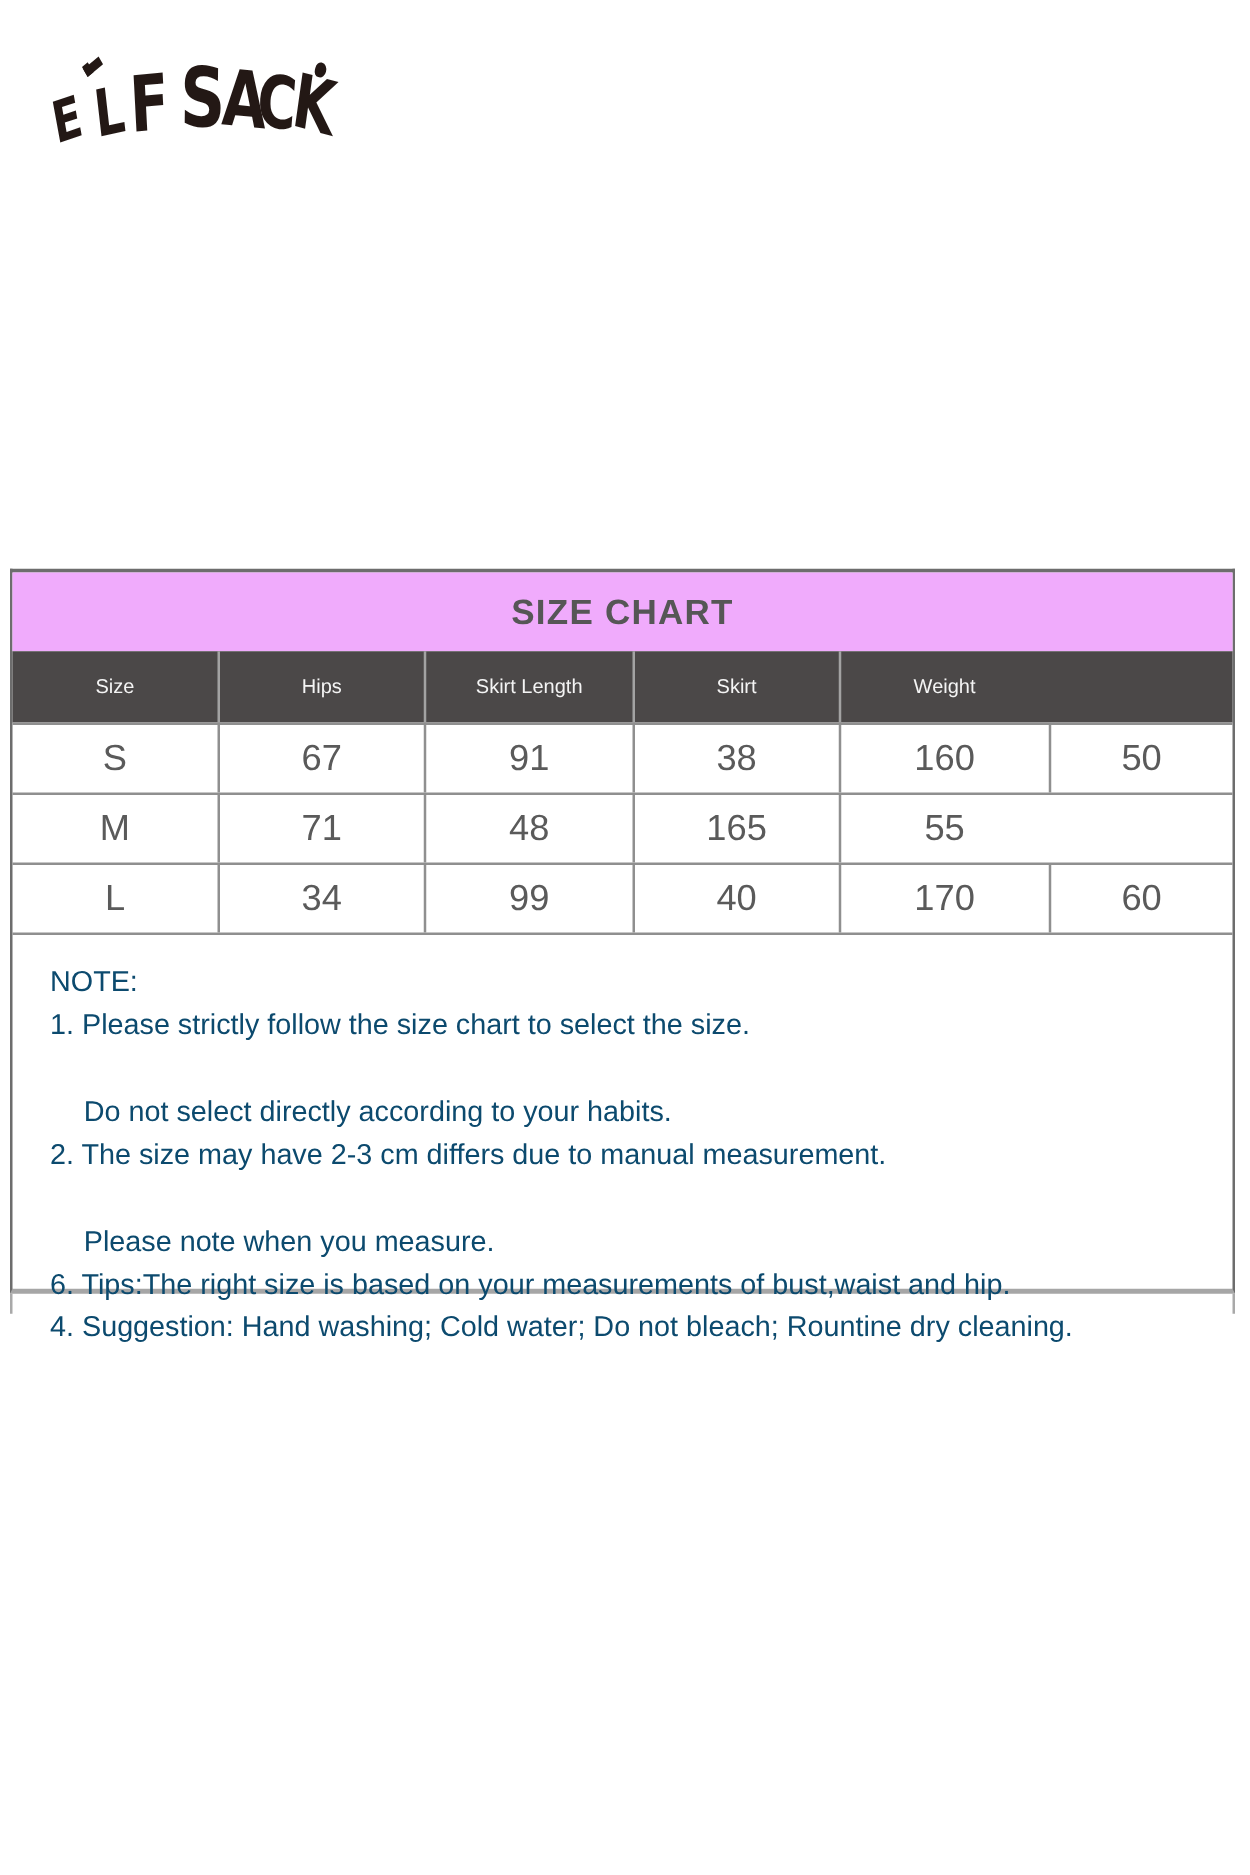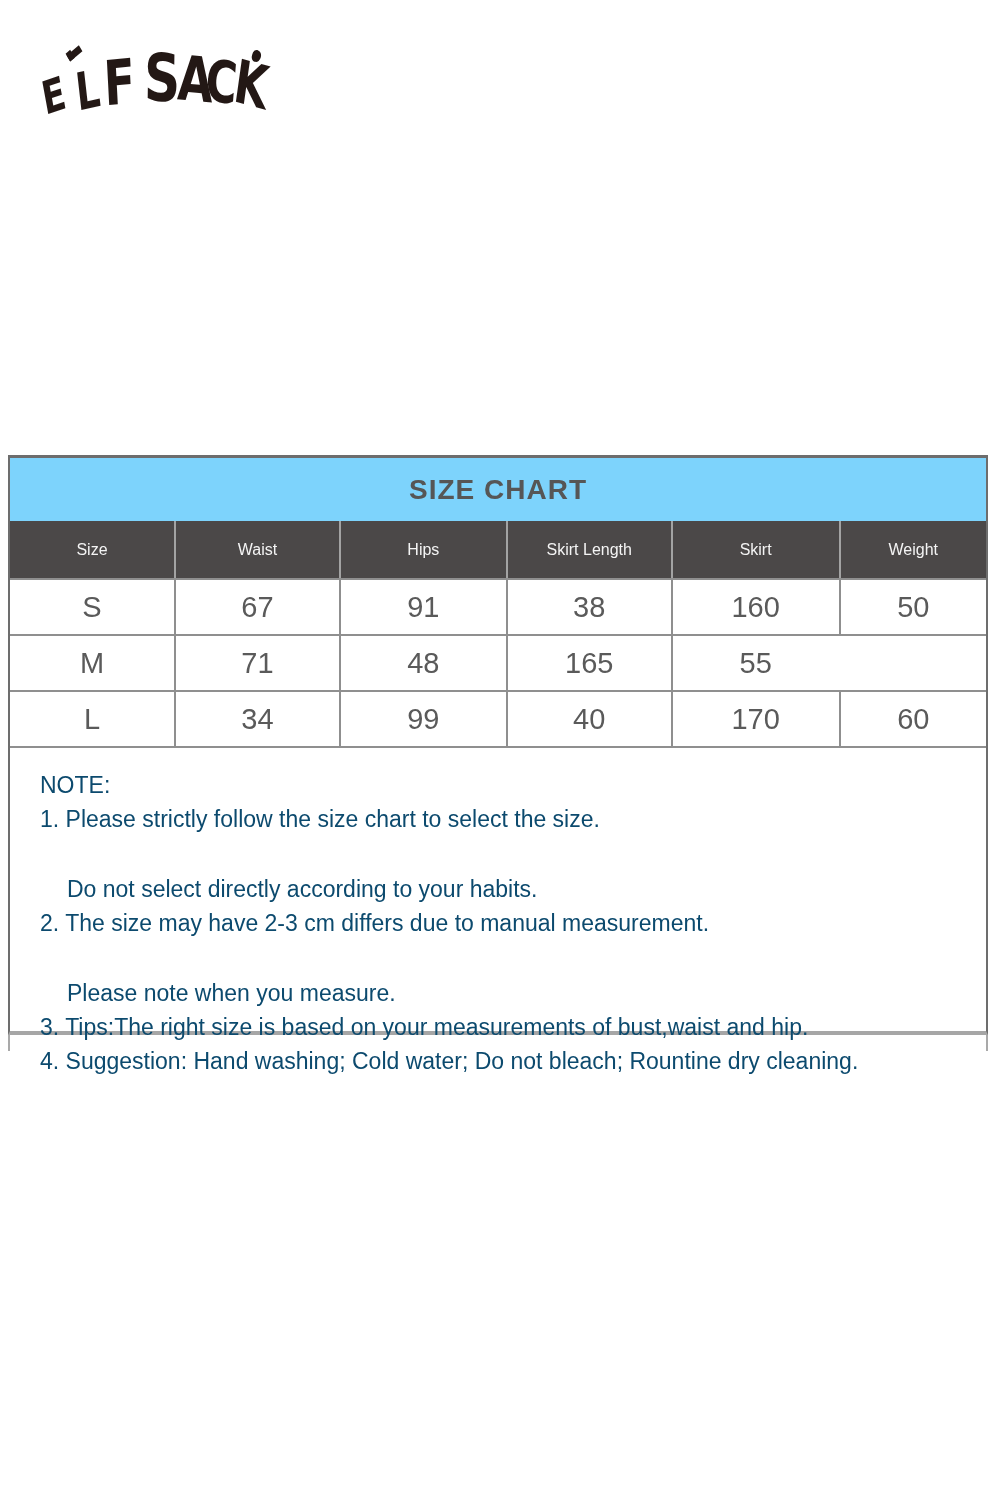--- a/index.html
+++ b/index.html
@@ -50,21 +50,21 @@
     position:absolute; left:8px; top:455px;
     width:980px; height:580px;
     background:#ffffff;
     border:2px solid #6d6d6d;
     border-top-width:3px;
     border-bottom:4px solid #a6a6a6;
     display:flex; flex-direction:column;
   }
   .title-row {
     height:63px; flex:0 0 63px;
-    background:#7dd3fc;
+    background:#f0abfc;
     display:flex; align-items:center; justify-content:center;
     font-size:28px; font-weight:bold; letter-spacing:1px;
     color:#565656;
   }
   .grid-row {
     display:grid;
     grid-template-columns:16.8% 16.9% 17.1% 16.9% 17.2% 15.1%;
   }
   .header-row {
     height:57px; flex:0 0 57px;
@@ -122,21 +122,20 @@
     <span class="lt l-c">C</span>
     <span class="lt l-k">K</span>
   </div>
 
   <div class="panel">
 
     <div class="title-row">SIZE CHART</div>
 
     <div class="grid-row header-row">
       <div class="header-cell">Size</div>
-      <div class="header-cell">Waist</div>
       <div class="header-cell">Hips</div>
       <div class="header-cell">Skirt Length</div>
       <div class="header-cell">Skirt</div>
       <div class="header-cell">Weight</div>
     </div>
 
     <div class="grid-row data-row">
       <div class="data-cell">S</div>
       <div class="data-cell">67</div>
       <div class="data-cell">91</div>
@@ -161,21 +160,21 @@
       <div class="data-cell">170</div>
       <div class="data-cell">60</div>
     </div>
 
     <div class="note-row">
       <div class="note-line">NOTE:</div>
       <div class="note-line">1. Please strictly follow the size chart to select the size.</div>
       <div class="note-line indent">Do not select directly according to your habits.</div>
       <div class="note-line">2. The size may have 2-3 cm differs due to manual measurement.</div>
       <div class="note-line indent">Please note when you measure.</div>
-      <div class="note-line">3. Tips:The right size is based on your measurements of bust,waist and hip.</div>
+      <div class="note-line">6. Tips:The right size is based on your measurements of bust,waist and hip.</div>
       <div class="note-line">4. Suggestion: Hand washing; Cold water; Do not bleach; Rountine dry cleaning.</div>
     </div>
 
   </div>
 
   <div class="next-edge left"></div>
   <div class="next-edge right"></div>
 
 </div>
 

